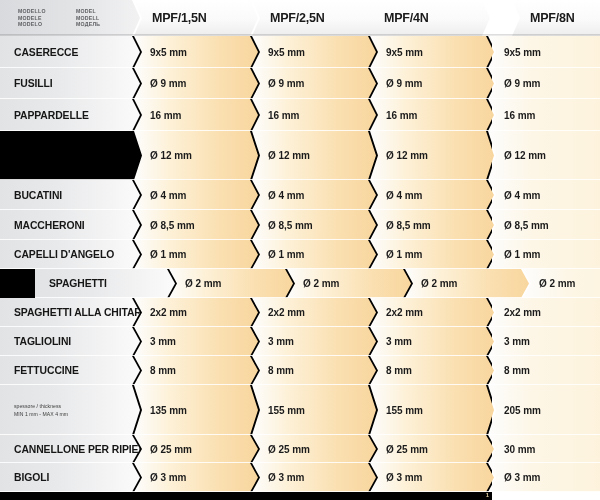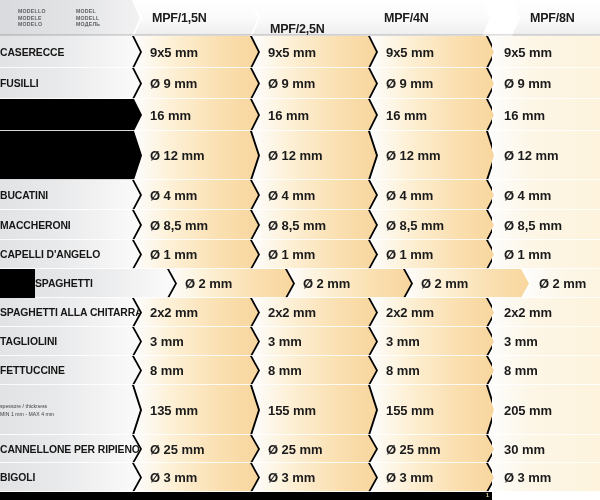--- a/index.html
+++ b/index.html
@@ -37,21 +37,21 @@
   .hdr-tab{
     position:absolute;top:0;height:36px;
     background:linear-gradient(to bottom,#ffffff 0%,#fafafa 55%,#ededee 100%);
     display:flex;align-items:center;box-sizing:border-box;
     padding-left:18px;
   }
   .hdr-tab .t{
     font-size:12.5px;font-weight:700;color:#1b1b1b;letter-spacing:-.2px;
   }
   .hdr-tab.c1{left:134px;width:124px;clip-path:polygon(0 0,116px 0,124px 50%,116px 100%,0 100%,8px 50%);}
-  .hdr-tab.c2{left:252px;width:124px;clip-path:polygon(0 0,116px 0,124px 50%,116px 100%,0 100%,8px 50%);align-items:flex-end;}
+  .hdr-tab.c2{left:252px;width:124px;clip-path:polygon(0 0,116px 0,124px 50%,116px 100%,0 100%,8px 50%);}
   .hdr-tab.c3{left:366px;width:124px;clip-path:polygon(0 0,116px 0,124px 50%,116px 100%,0 100%,8px 50%);}
   .hdr-tab.c4{left:512px;width:112px;clip-path:polygon(0 0,112px 0,112px 100%,0 100%,8px 50%);}
 
   .hdr-shadow{
     position:absolute;left:0;top:34px;width:600px;height:3px;
     background:linear-gradient(to bottom,rgba(0,0,0,.16),rgba(0,0,0,0));
   }
 
   
   .rows{position:absolute;left:0;top:36px;width:600px;}
@@ -59,37 +59,37 @@
   .row-sep{
     position:absolute;left:0;bottom:0;width:600px;height:1px;
     background:rgba(255,255,255,.85);
   }
 
   .name-cell{
     position:absolute;left:0;top:0;width:140px;height:100%;
     background:linear-gradient(to right,#e2e3e5 0%,#e8e9ea 40%,#f4f4f5 78%,#fbfbfb 100%);
     clip-path:polygon(0 0,132px 0,140px 50%,132px 100%,0 100%);
     display:flex;flex-direction:column;justify-content:center;
-    padding-left:0;box-sizing:border-box;
+    padding-left:14px;box-sizing:border-box;
   }
   .name-cell .nm{
     font-size:10.4px;font-weight:700;color:#161616;letter-spacing:-.1px;
     text-transform:uppercase;white-space:nowrap;
   }
   .name-cell .sub{
     font-size:5.1px;color:#3b3b3b;line-height:1.5;margin-top:1.5px;
     letter-spacing:.05px;
   }
 
   .val-cell{
     position:absolute;top:0;height:100%;box-sizing:border-box;
     display:flex;align-items:center;padding-left:16px;
   }
   .val-cell .v{
-    font-size:13px;font-weight:700;color:#1b1b1b;letter-spacing:-.05px;
+    font-size:10px;font-weight:700;color:#1b1b1b;letter-spacing:-.05px;
     white-space:nowrap;
   }
   .val-cell.c1{left:134px;width:124px;
     background:linear-gradient(to right,#fdfdfd 0%,#fdf1d8 28%,#fadfb0 70%,#f8d69e 100%);
     clip-path:polygon(0 0,116px 0,124px 50%,116px 100%,0 100%,8px 50%);}
   .val-cell.c2{left:252px;width:124px;
     background:linear-gradient(to right,#fdfdfd 0%,#fdf1d8 28%,#fadfb0 70%,#f8d69e 100%);
     clip-path:polygon(0 0,116px 0,124px 50%,116px 100%,0 100%,8px 50%);}
   .val-cell.c3{left:370px;width:124px;
     background:linear-gradient(to right,#fdfdfd 0%,#fdf1d8 28%,#fadfb0 70%,#f8d69e 100%);
@@ -167,20 +167,23 @@
         </div>
         <div class="val-cell c3">
           <span class="v">Ø 9 mm</span>
         </div>
         <div class="val-cell c4">
           <span class="v">Ø 9 mm</span>
         </div>
         <div class="row-sep"></div>
       </div>
       <div class="row" style="height: 32px;">
+        <div class="name-cell">
+          <div class="nm">PAPPARDELLE</div>
+        </div>
         <div class="val-cell c1">
           <span class="v">16 mm</span>
         </div>
         <div class="val-cell c2">
           <span class="v">16 mm</span>
         </div>
         <div class="val-cell c3">
           <span class="v">16 mm</span>
         </div>
         <div class="val-cell c4">

